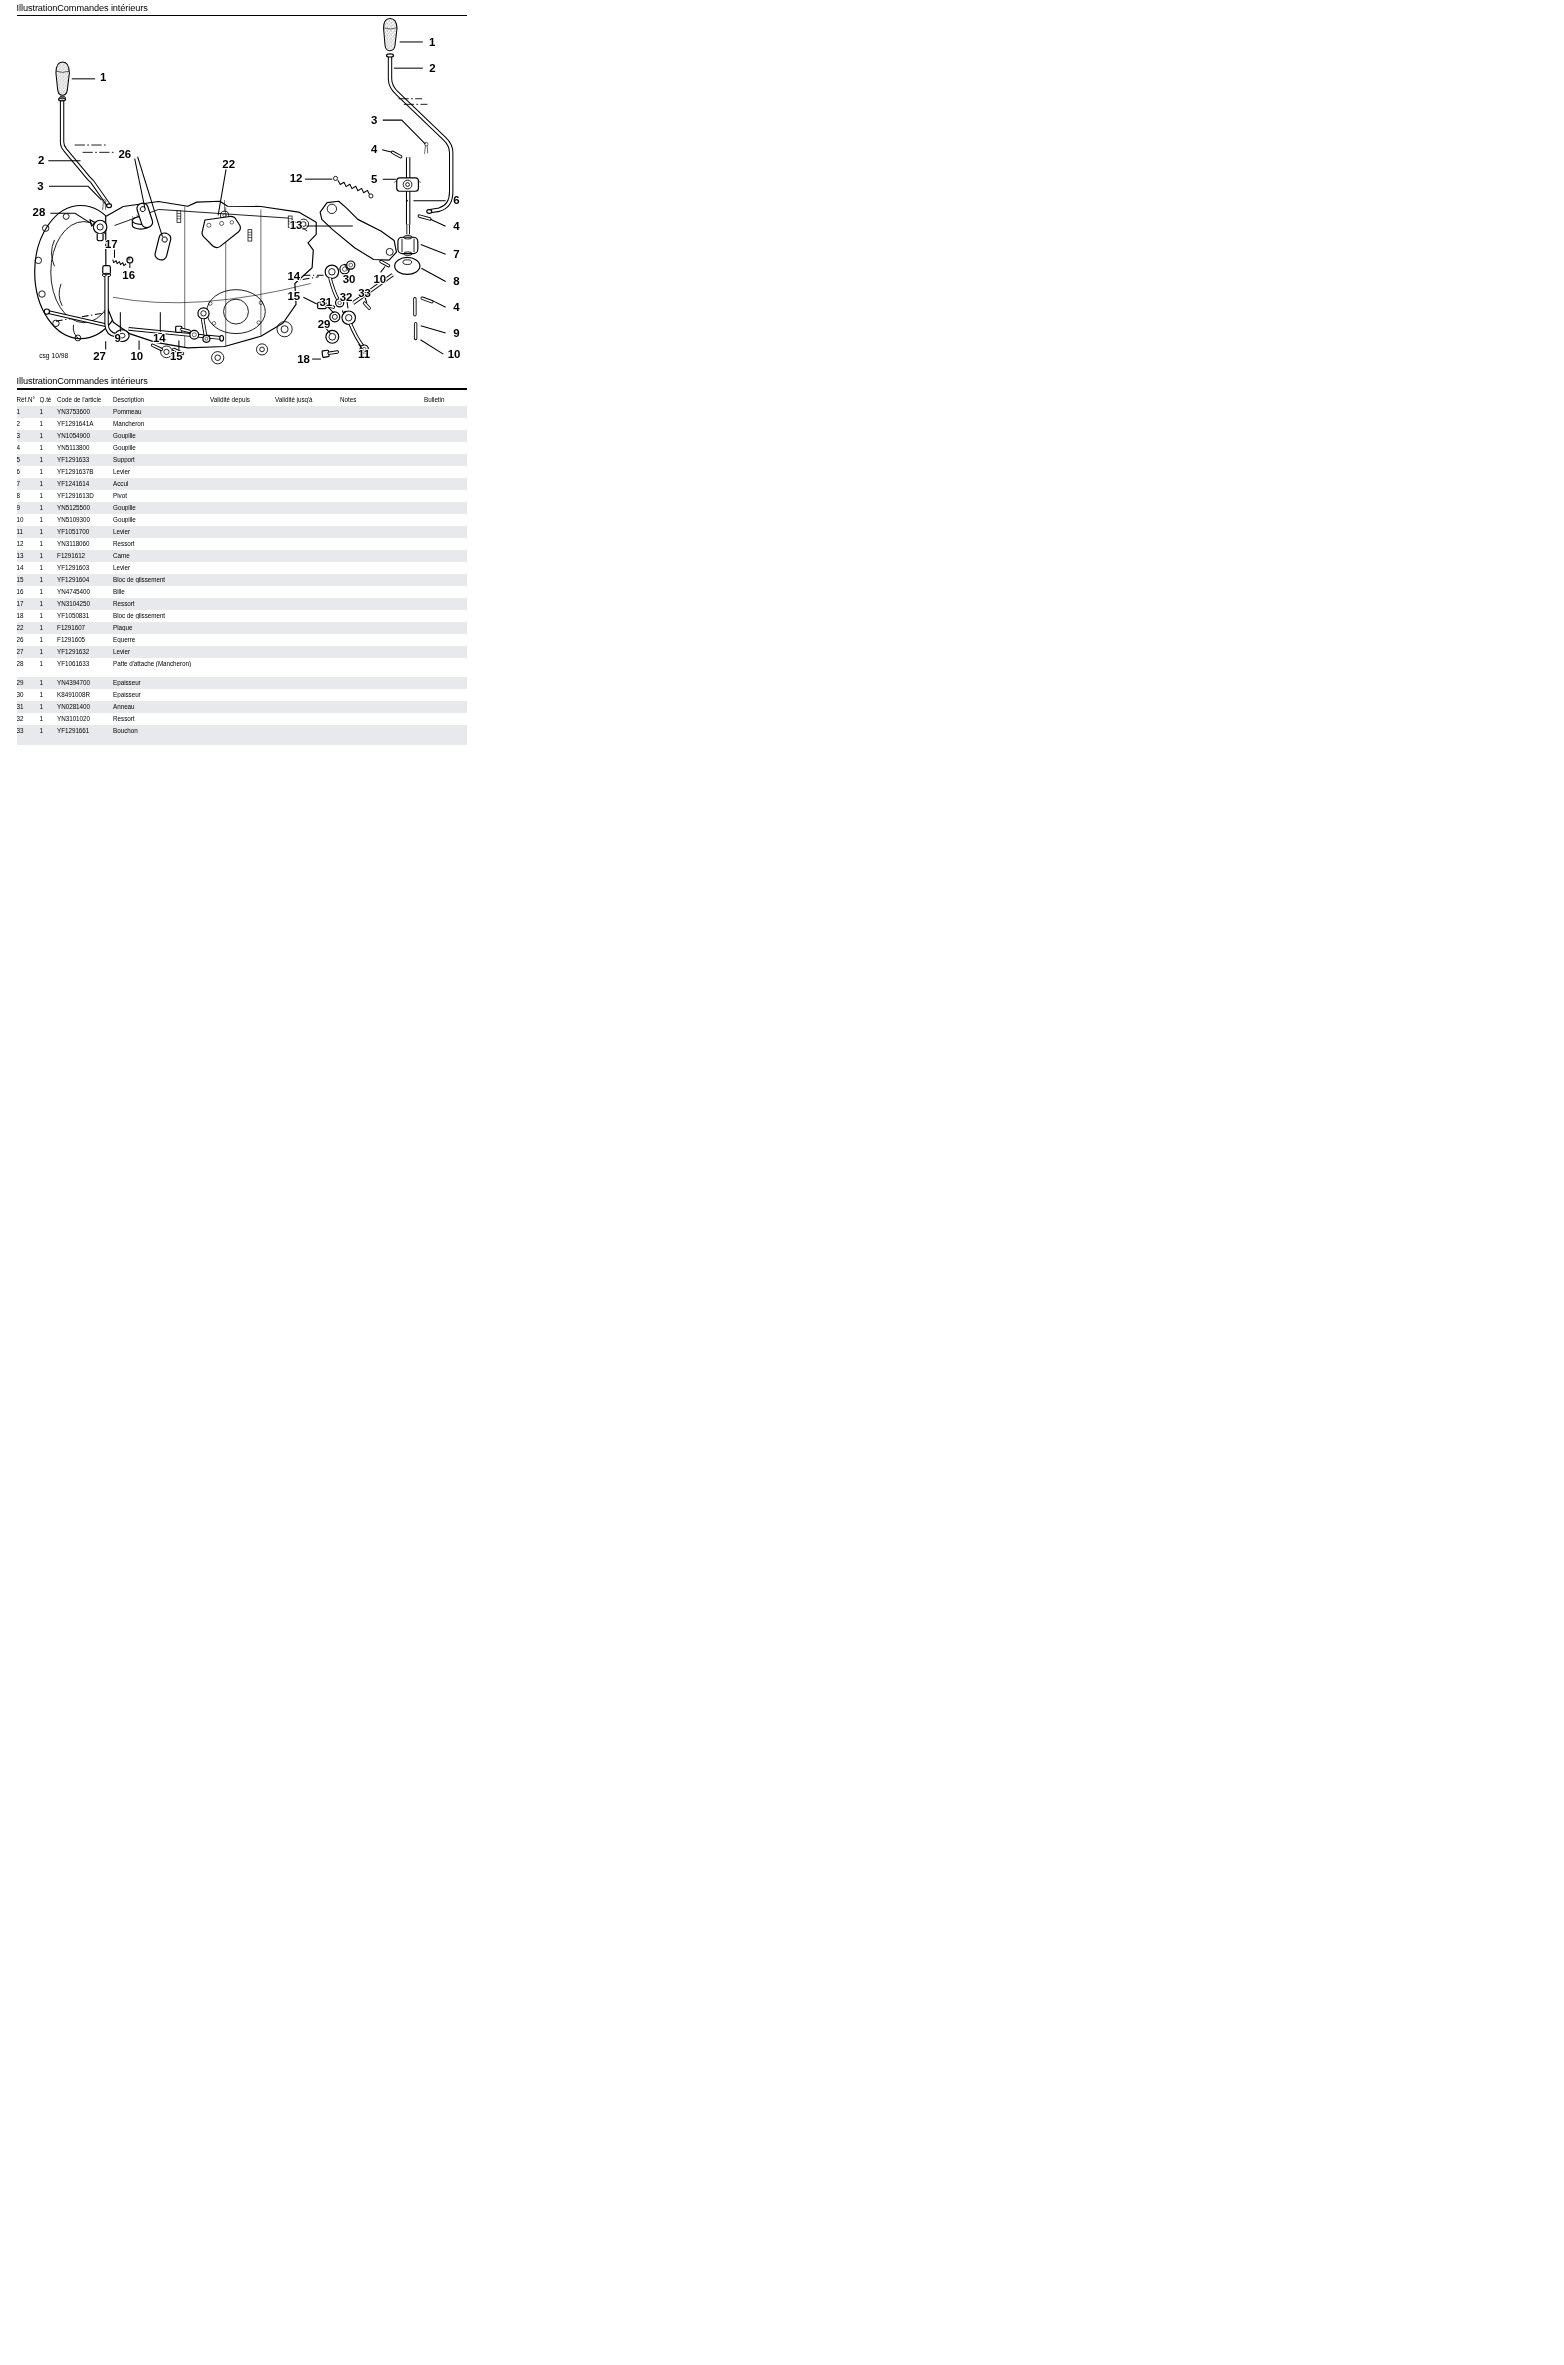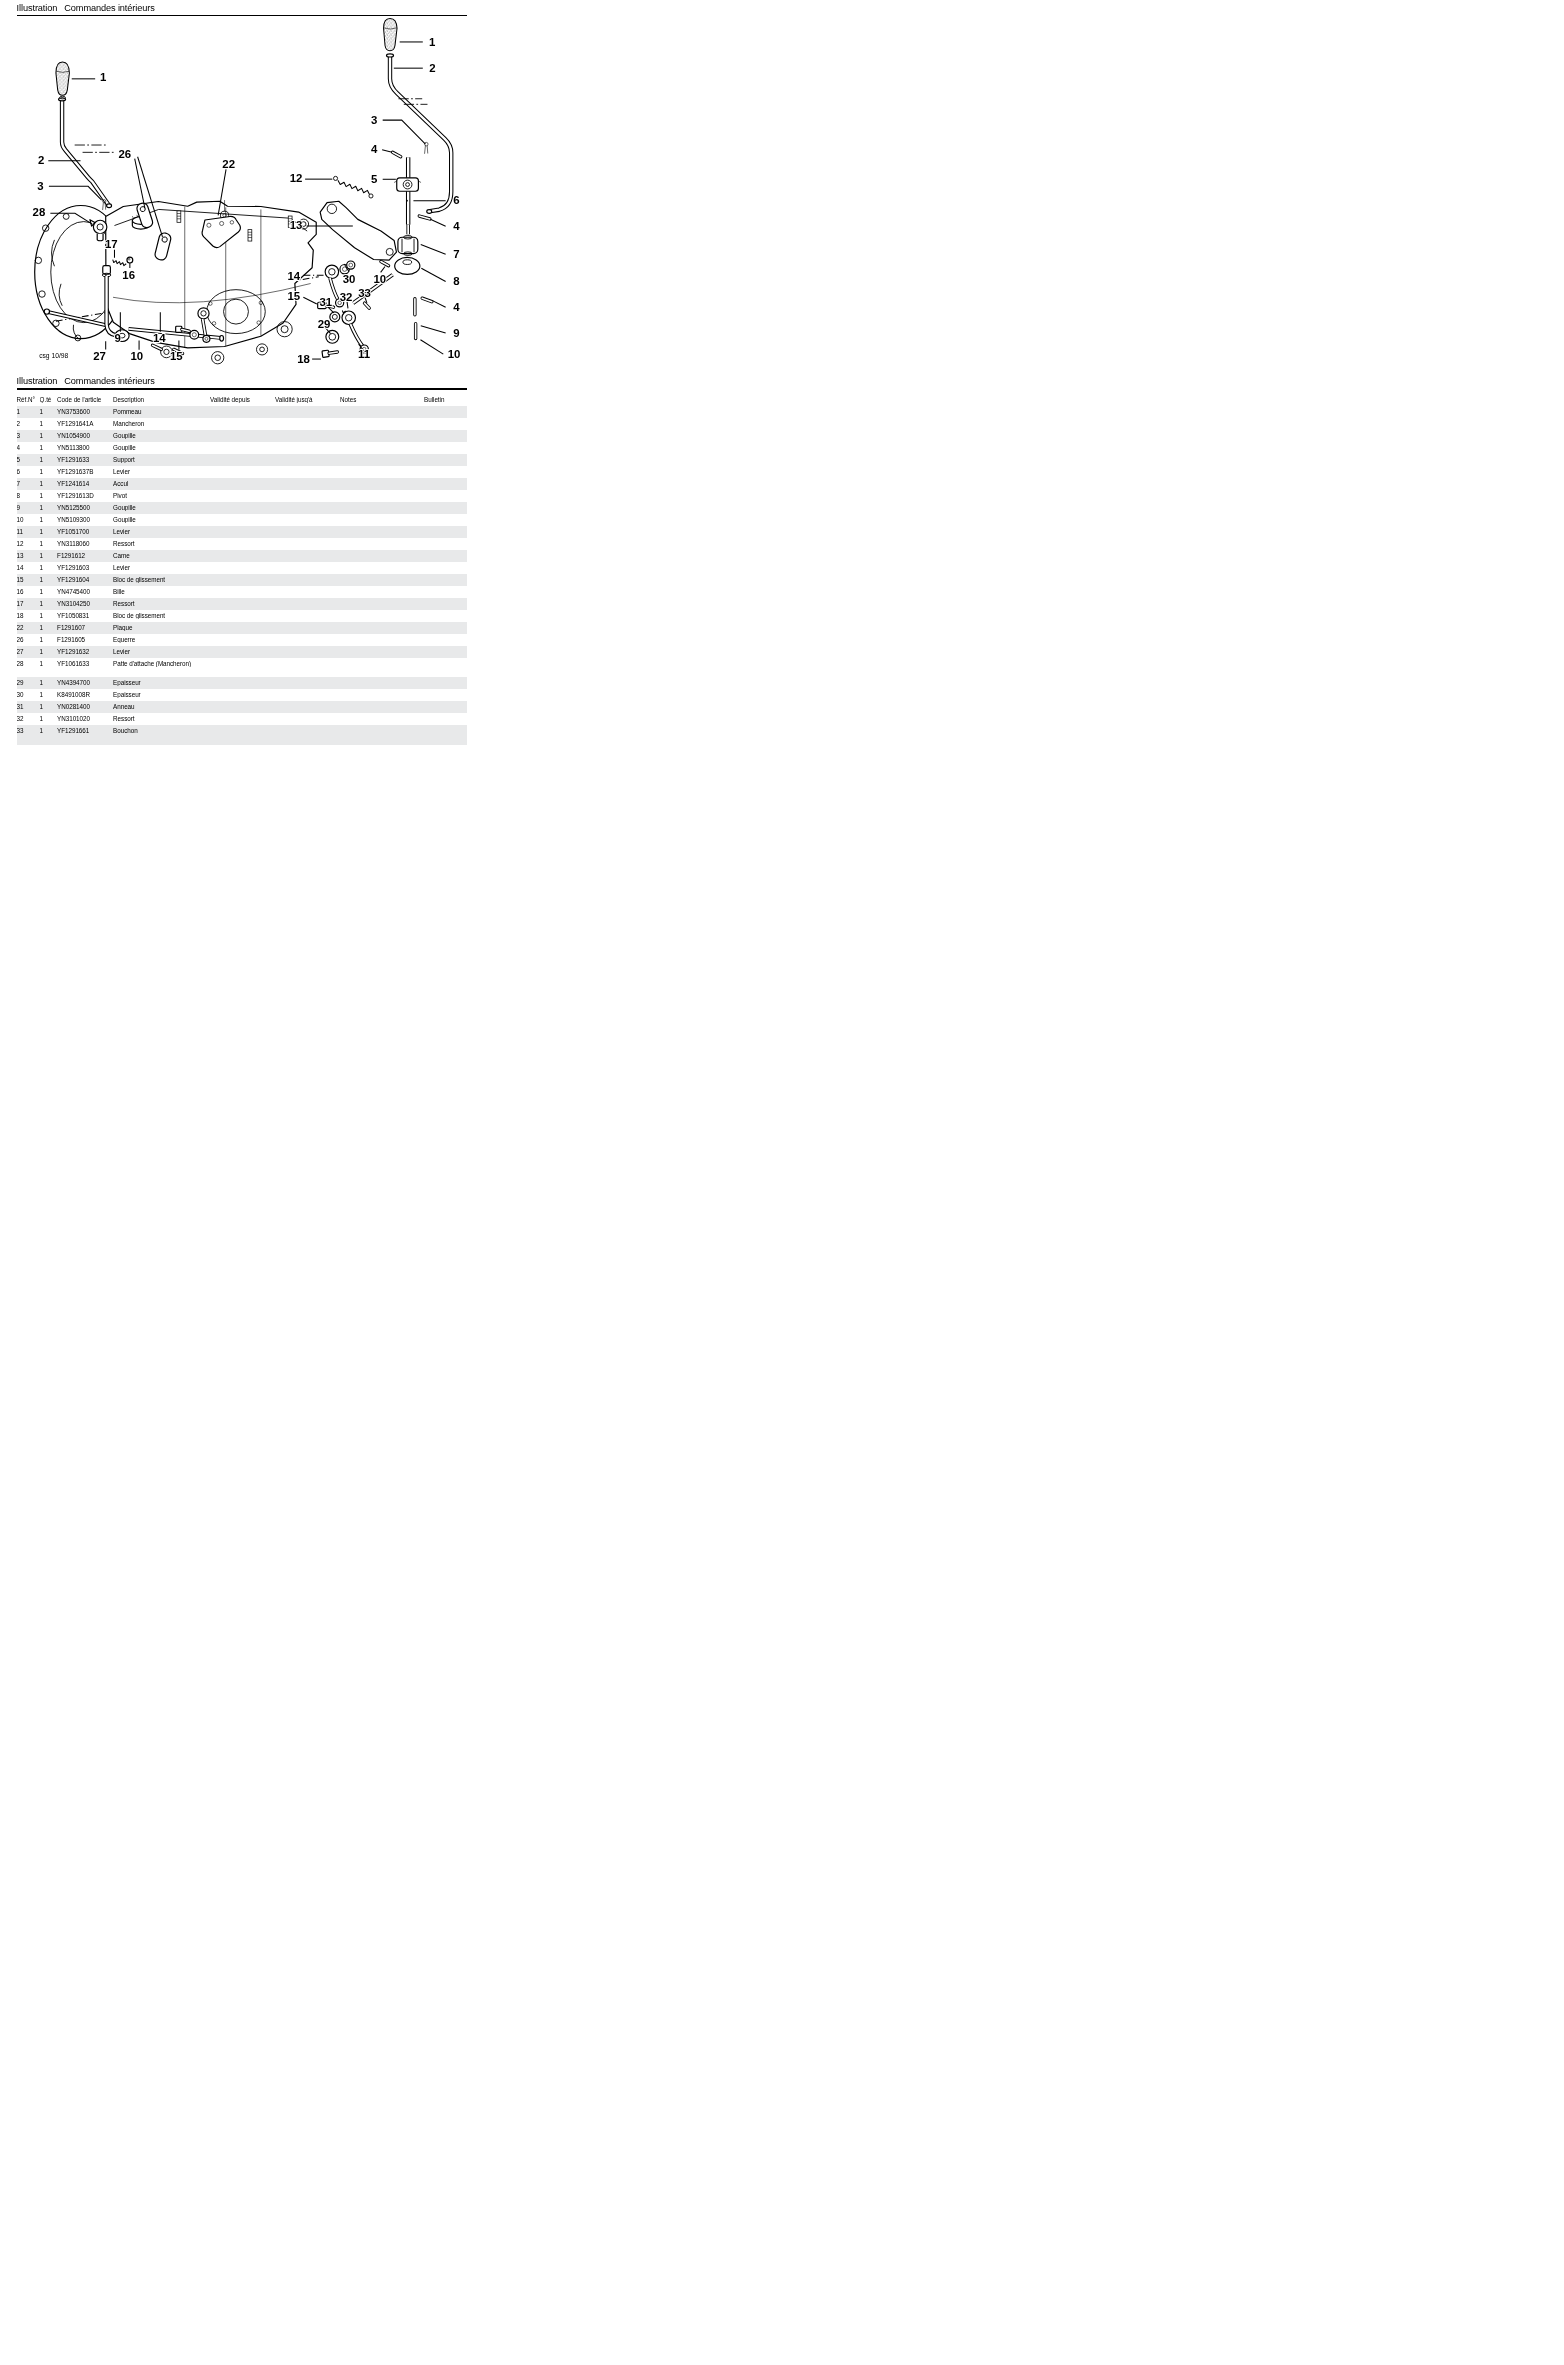--- a/index.html
+++ b/index.html
@@ -1,18 +1,18 @@
 <!DOCTYPE html>
 <html style="font-size:7.6px"><head>
 <meta charset="utf-8">
 <style>
   html,body{margin:0;padding:0;background:#fff;}
   body{font-family:"Liberation Sans","DejaVu Sans",sans-serif;color:#000;}
   .page{width:484px;height:745px;overflow:hidden;background:#fff;display:flex;flex-direction:column;box-sizing:border-box;padding:2.8px 16.6px 0 16.6px;}
-  .titlebar{display:flex;gap:7px;font-size:9.2px;letter-spacing:-0.1px;line-height:10.4px;flex:0 0 auto;}
+  .titlebar{display:flex;gap:0;font-size:9.2px;letter-spacing:-0.1px;line-height:10.4px;flex:0 0 auto;}
   .rule{height:1.4px;background:#000;margin-top:1.9px;flex:0 0 auto;}
   .diagram-wrap{flex:0 0 auto;margin:0.9px 0 0 -4.7px;}
   svg{display:block;}
   .t2{margin-top:3.8px;}
   
   .thead,.row{display:grid;grid-template-columns:23px 17.5px 56px 97px 65px 65px 84px 1fr;align-items:center;flex:0 0 auto;}
   .thead{height:11.4px;margin-top:4.3px;font-size:6.3px;letter-spacing:-0.05px;}
   .rows{display:flex;flex-direction:column;flex:1 1 auto;min-height:0;}
   .row{height:12px;font-size:6.3px;letter-spacing:-0.05px;}
   .row.g{background:#e8e9ea;}

